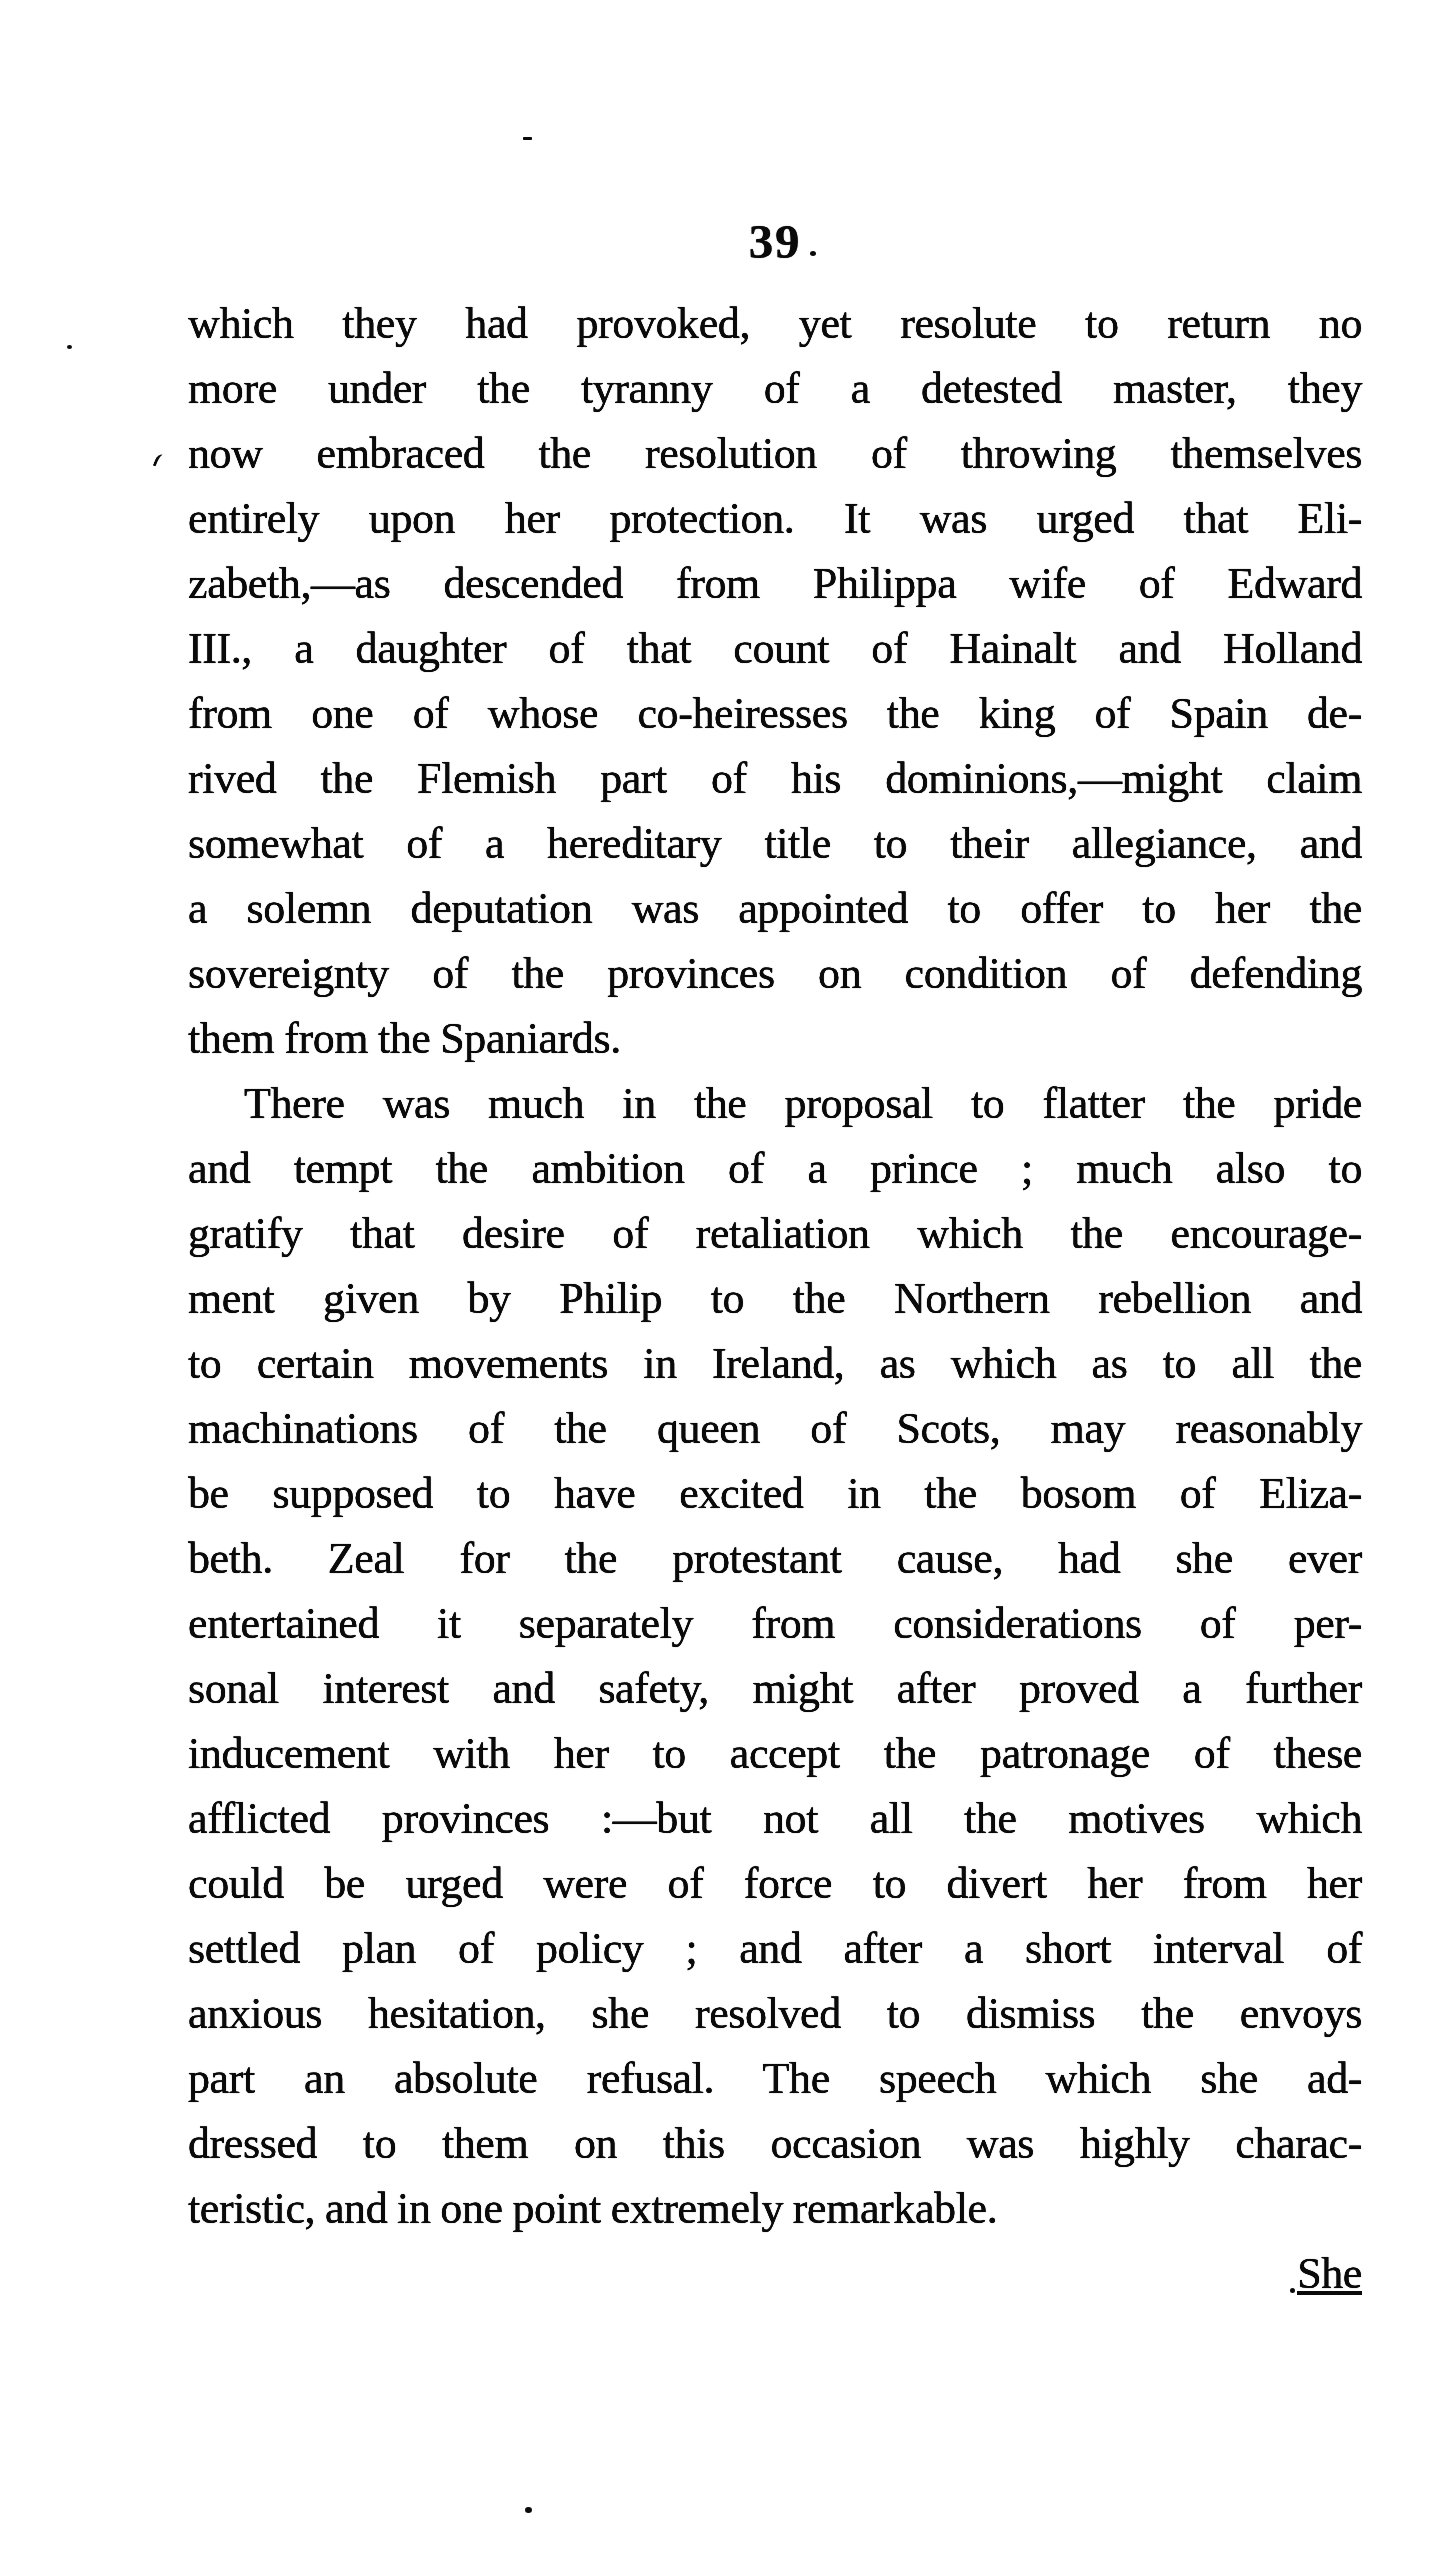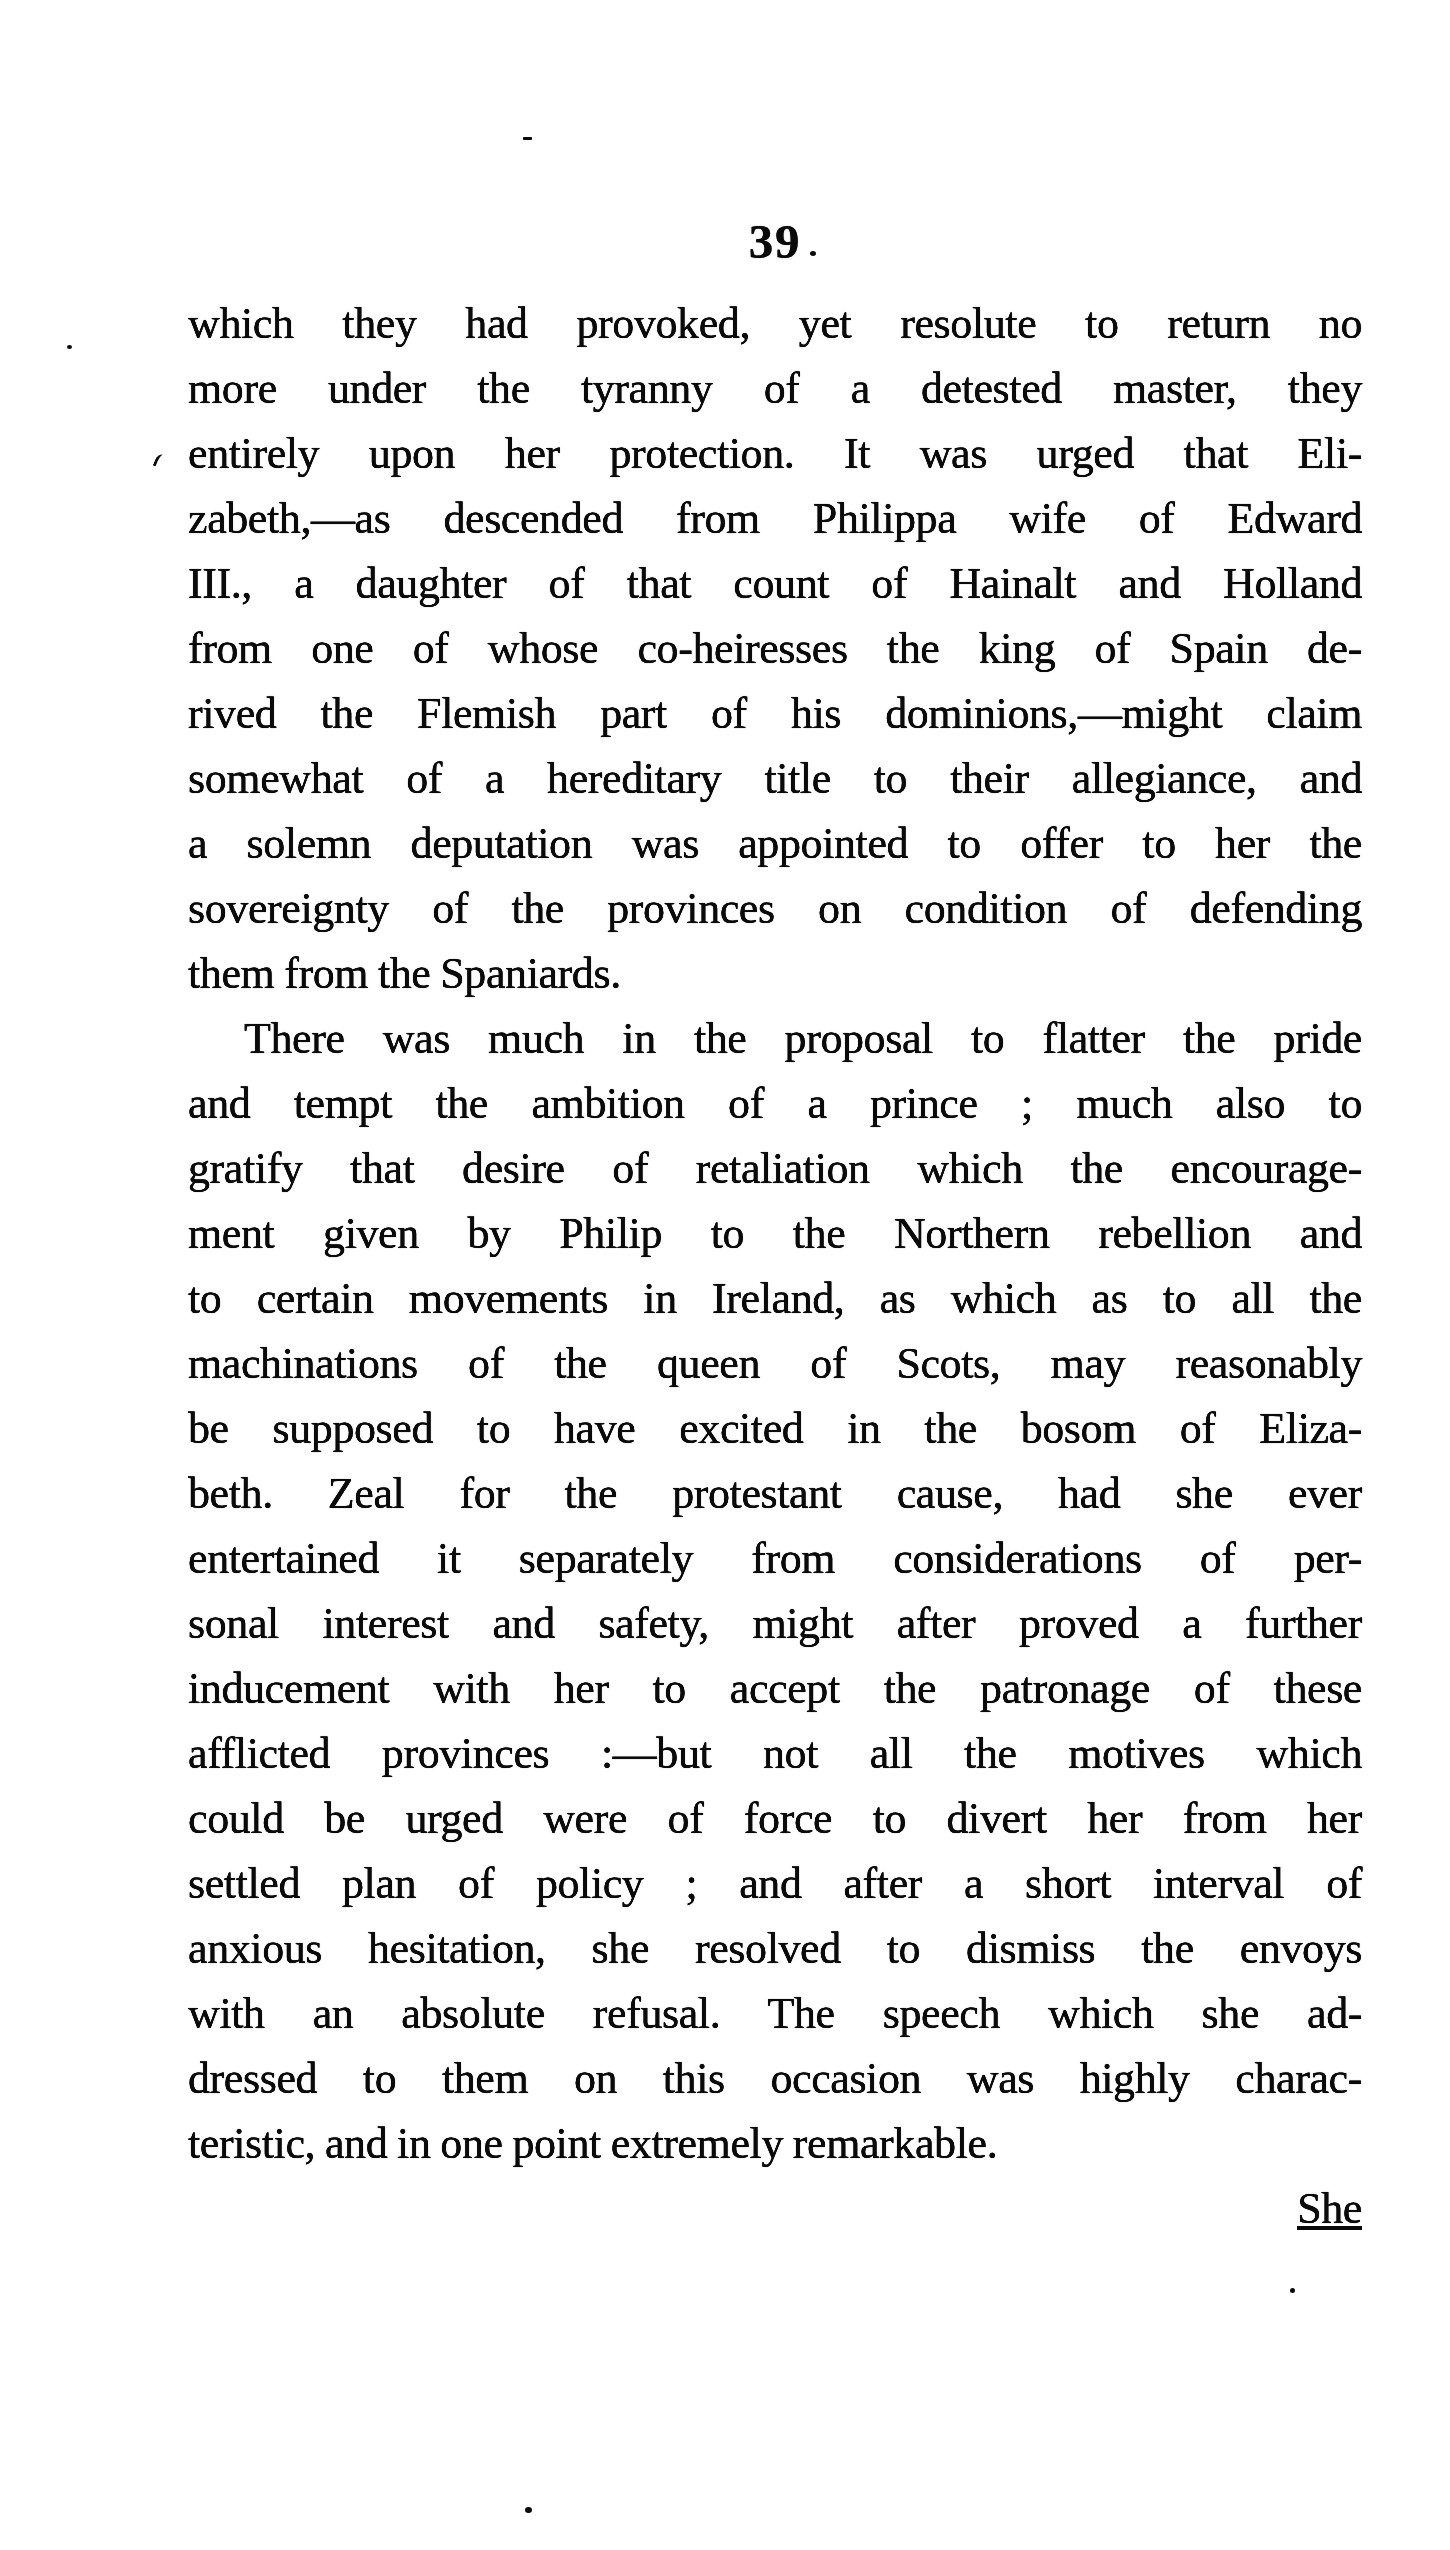--- a/index.html
+++ b/index.html
@@ -75,20 +75,21 @@
 </style>
 </head>
 <body>
 
 <div class="scan-page">
   <div class="page-number">39</div>
 
   <div class="text-block">
       <div class="line">which they had provoked, yet resolute to return no</div>
       <div class="line">more under the tyranny of a detested master, they</div>
+      <div class="line">now embraced the resolution of throwing themselves</div>
       <div class="line">entirely upon her protection.  It was urged that Eli-</div>
       <div class="line">zabeth,—as descended from Philippa wife of Edward</div>
       <div class="line">III., a daughter of that count of Hainalt and Holland</div>
       <div class="line">from one of whose co-heiresses the king of Spain de-</div>
       <div class="line">rived the Flemish part of his dominions,—might claim</div>
       <div class="line">somewhat of a hereditary title to their allegiance, and</div>
       <div class="line">a solemn deputation was appointed to offer to her the</div>
       <div class="line">sovereignty of the provinces on condition of defending</div>
       <div class="line para-last">them from the Spaniards.</div>
       <div class="line indent">There was much in the proposal to flatter the pride</div>
@@ -99,21 +100,21 @@
       <div class="line">machinations of the queen of Scots, may reasonably</div>
       <div class="line">be supposed to have excited in the bosom of Eliza-</div>
       <div class="line">beth.  Zeal for the protestant cause, had she ever</div>
       <div class="line">entertained it separately from considerations of per-</div>
       <div class="line">sonal interest and safety, might after proved a further</div>
       <div class="line">inducement with her to accept the patronage of these</div>
       <div class="line">afflicted provinces :—but not all the motives which</div>
       <div class="line">could be urged were of force to divert her from her</div>
       <div class="line">settled plan of policy ; and after a short interval of</div>
       <div class="line">anxious hesitation, she resolved to dismiss the envoys</div>
-      <div class="line">with an absolute refusal.  The speech which she ad-</div>
+      <div class="line">part an absolute refusal.  The speech which she ad-</div>
       <div class="line">dressed to them on this occasion was highly charac-</div>
       <div class="line para-last">teristic, and in one point extremely remarkable.</div>
       <div class="line catchword-line">She</div>
     </div>
 
   <div id="marks-layer">
       <div class="ink-mark dot" style="left: 67px; top: 345px; width: 5.1px; height: 4.2px;"></div>
       <div class="ink-mark comma" style="left: 155px; top: 454px; width: 7.6px; height: 13.5px;"></div>
       <div class="ink-mark dash" style="left: 523px; top: 137px; width: 8.5px; height: 3.4px;"></div>
       <div class="ink-mark dot" style="left: 810px; top: 251px; width: 6px; height: 5.1px;"></div>

